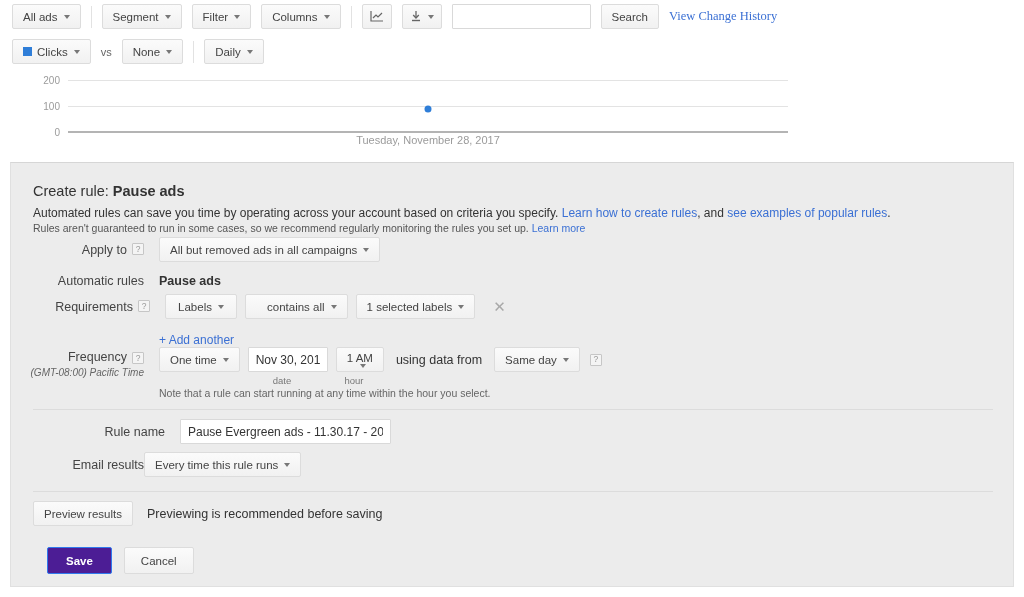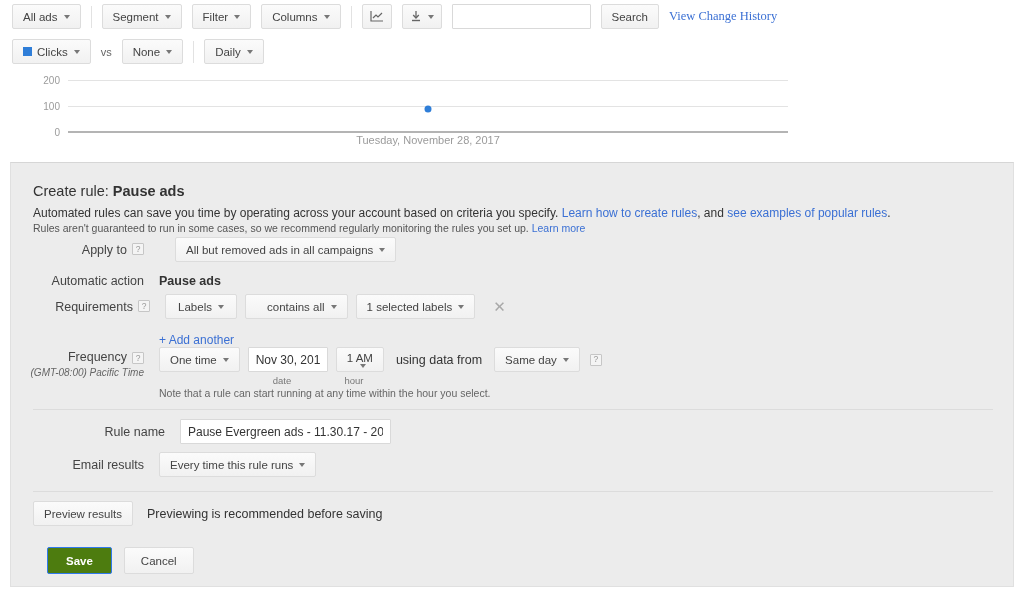--- a/index.html
+++ b/index.html
@@ -255,21 +255,21 @@
     color: #333;
   }
   .divider {
     position: absolute;
     left: 22px;
     width: 960px;
     height: 1px;
     background: #dcdcdc;
   }
   #btn-save {
-    background: #4d7c0f;
+    background: #4c1d95;
     border: 1px solid #3079ed;
     color: #fff;
     font-weight: bold;
     height: 27px;
     padding: 0 18px;
     border-radius: 2px;
   }
   #btn-cancel { height: 27px; padding: 0 16px; }
   #preview-note {
     font-size: 12.5px;
@@ -368,34 +368,34 @@
     <span>Automated rules can save you time by operating across your account based on criteria you specify.</span>
     <a class="lnk">Learn how to create rules</a><span>, and</span>
     <a class="lnk">see examples of popular rules</a><span>.</span>
   </div>
 
   <div id="panel-subdesc">
     <span>Rules aren't guaranteed to run in some cases, so we recommend regularly monitoring the rules you set up.</span>
     <a class="lnk">Learn more</a>
   </div>
 
-  <div class="form-row" style="left:0; top:74px; width:1004px;gap:16px;">
+  <div class="form-row" style="left:0; top:74px; width:1004px;">
     <div style="position:relative; width:133px; height:25px;">
       <span class="row-label" style="top:6px; right:17px;">Apply to</span>
       <span class="help-icon" style="position:absolute; right:0; top:6px;">?</span>
     </div>
     <div class="btn" style="margin-left:15px;">
       <span>All but removed ads in all campaigns</span>
       <i class="caret"></i>
     </div>
   </div>
 
   <div class="form-row" style="left:0; top:110px; width:1004px;">
     <div style="position:relative; width:133px; height:16px;">
-      <span class="row-label" style="top:1px; right:0;">Automatic action</span>
+      <span class="row-label" style="top:1px; right:0;">Automatic rules</span>
     </div>
     <span class="static-value" style="margin-left:15px;">Pause ads</span>
   </div>
 
   <div class="form-row" style="left:0; top:131px; width:1004px;">
     <div style="position:relative; width:139px; height:25px;">
       <span class="row-label" style="top:6px; right:17px;">Requirements</span>
       <span class="help-icon" style="position:absolute; right:0; top:6px;">?</span>
     </div>
     <div class="btn" style="margin-left:15px; min-width:72px;">
@@ -447,21 +447,21 @@
     <div style="position:relative; width:133px; height:25px;padding-left:21px;">
       <span class="row-label" style="top:6px; right:0;">Rule name</span>
     </div>
     <input class="text-input" style="margin-left: 15px; width: 211px;" value="Pause Evergreen ads - 11.30.17 - 200 ads">
   </div>
 
   <div class="form-row" style="left:0; top:289px; width:1004px;">
     <div style="position:relative; width:133px; height:25px;">
       <span class="row-label" style="top:6px; right:0;">Email results</span>
     </div>
-    <div class="btn" style="margin-left:15px;">
+    <div class="btn" style="">
       <span>Every time this rule runs</span>
       <i class="caret"></i>
     </div>
   </div>
 
   <div class="divider" style="top:328px;"></div>
 
   <div class="form-row" style="left:22px; top:338px;">
     <div class="btn">
       <span>Preview results</span>

